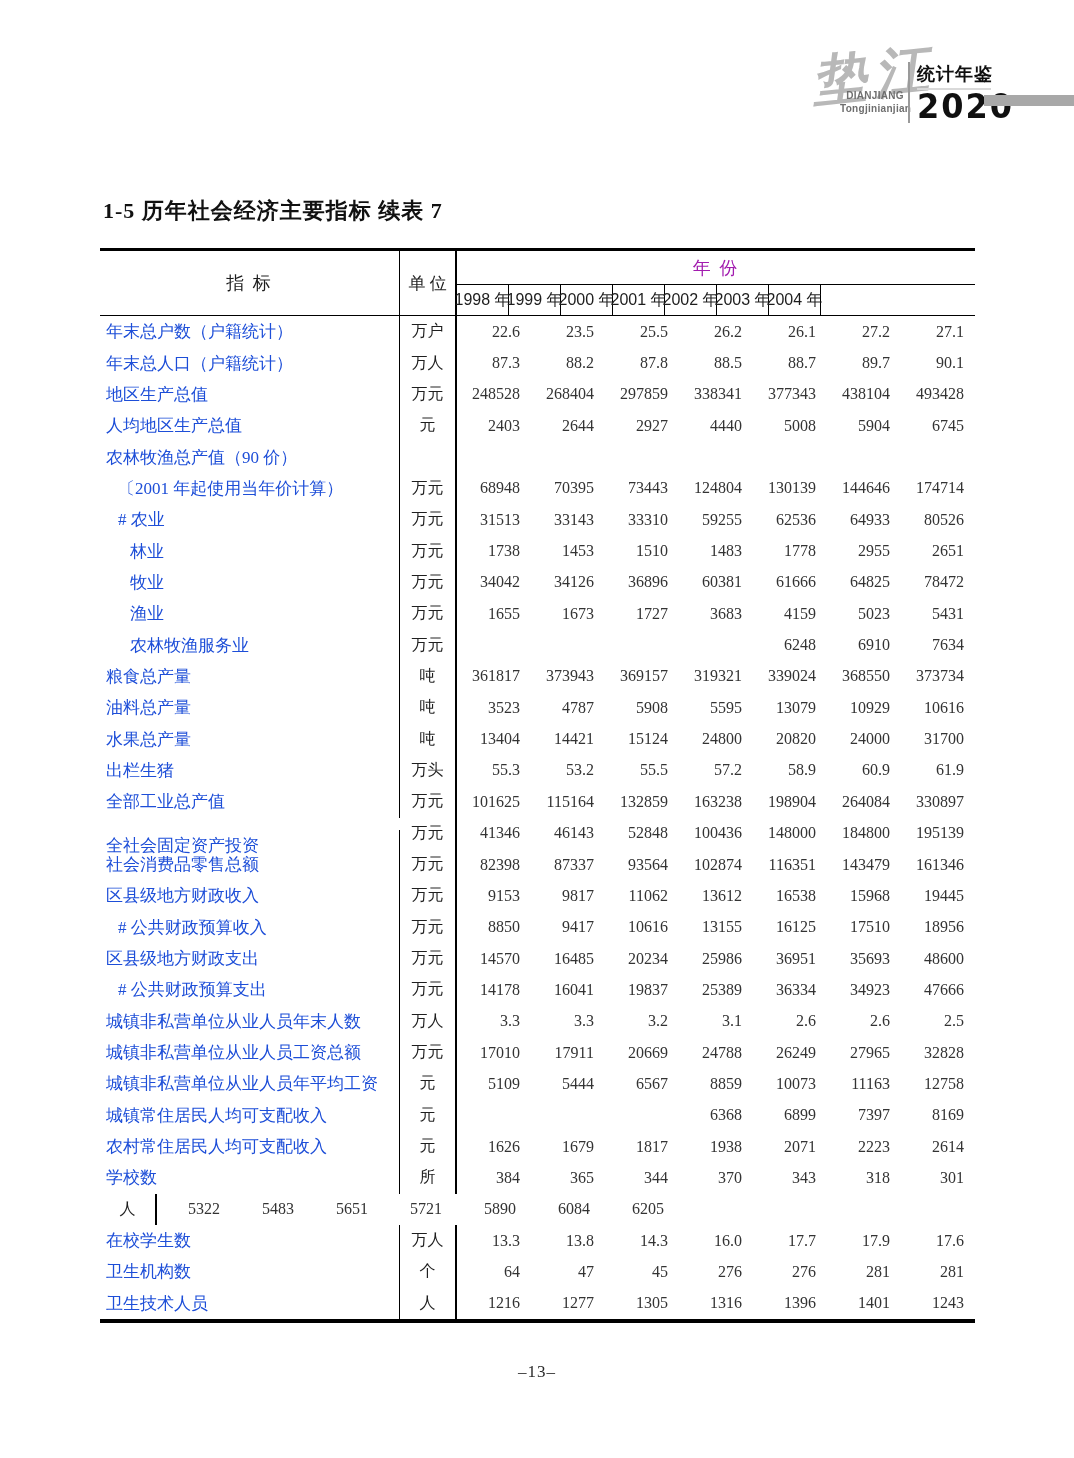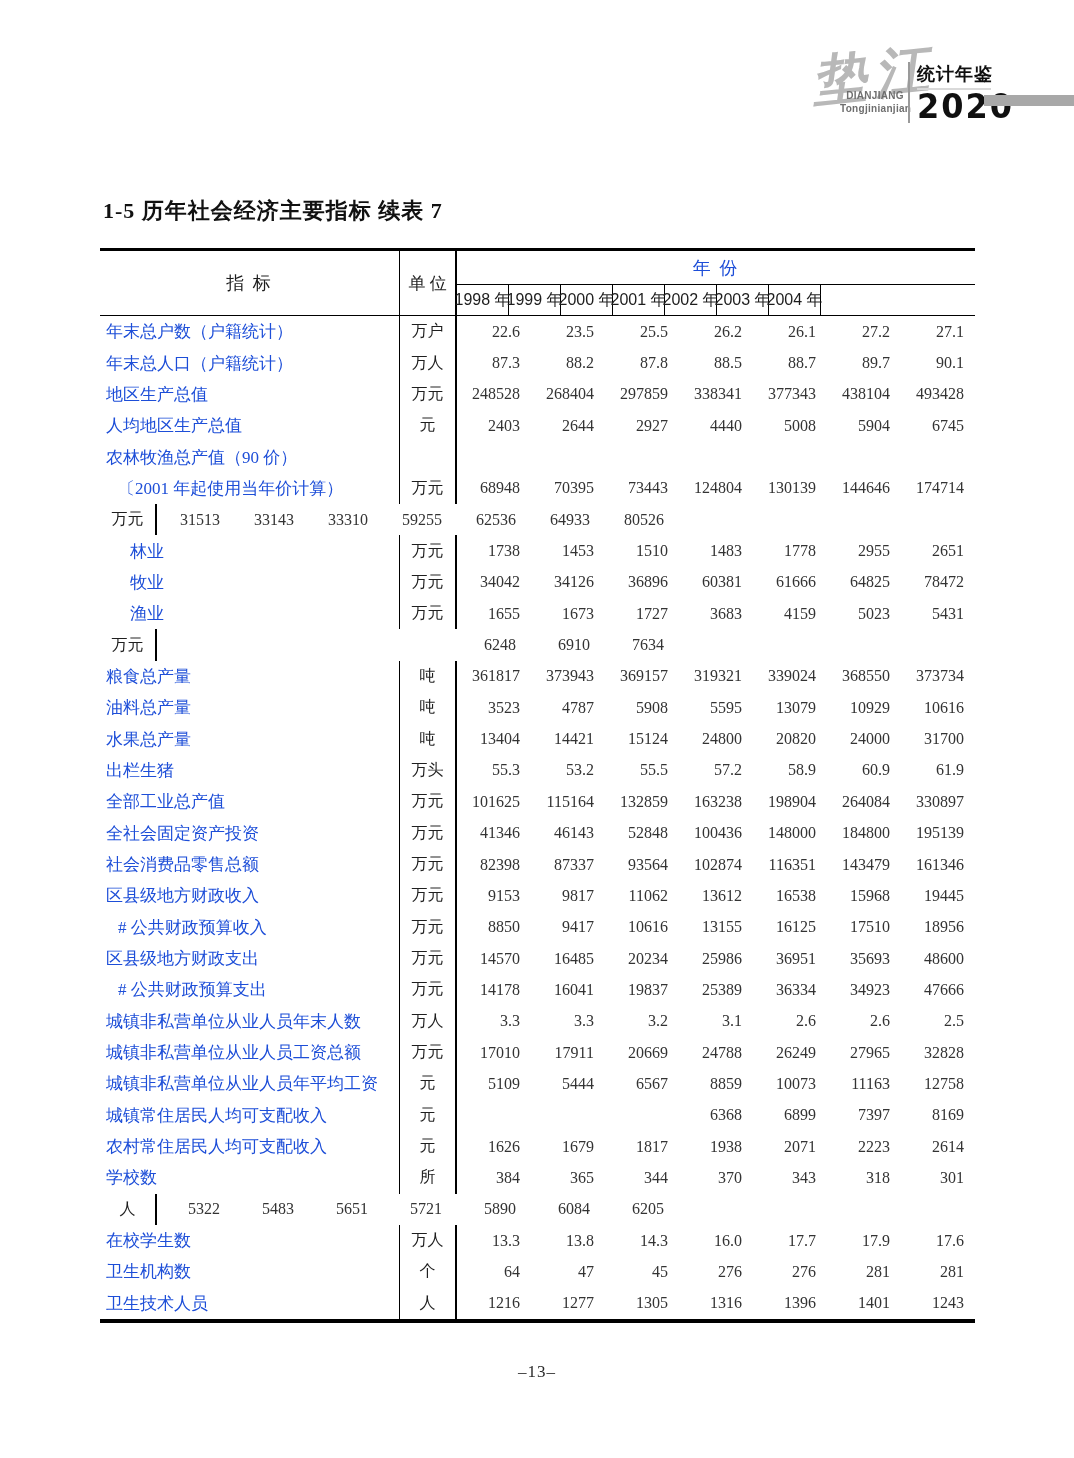--- a/index.html
+++ b/index.html
@@ -60,21 +60,21 @@
   }
   .th-unit {
     width:57px; border-right:2px solid #000;
     display:flex; align-items:center; justify-content:center;
     font-size:17px; color:#1d1d1d;
   }
   .th-years { flex:1; display:flex; flex-direction:column; }
   .th-yeargroup {
     height:34px; border-bottom:1px solid #000;
     display:flex; align-items:center; justify-content:center;
-    font-size:18px; color:#1d4ed8; letter-spacing:2px;
+    font-size:18px; color:#a21caf; letter-spacing:2px;
   }
   .th-yearrow { flex:1; display:flex; }
   .th-year {
     width:52px; border-right:1px solid #000;
     display:flex; align-items:center; justify-content:center;
     font-size:16px; color:#1d1d1d;
     font-family:"Liberation Sans", sans-serif; white-space:nowrap;
   }
 
   .tbody .row { display:flex; height:31.35px; }
@@ -198,20 +198,21 @@
     <div class="cell-unit">万元</div>
   <div class="cell-val">68948</div>
           <div class="cell-val">70395</div>
           <div class="cell-val">73443</div>
           <div class="cell-val">124804</div>
           <div class="cell-val">130139</div>
           <div class="cell-val">144646</div>
           <div class="cell-val">174714</div>
         </div>
         <div class="row">
+    <div class="cell-indicator" style="padding-left: 18px;"># 农业</div>
     <div class="cell-unit">万元</div>
   <div class="cell-val">31513</div>
           <div class="cell-val">33143</div>
           <div class="cell-val">33310</div>
           <div class="cell-val">59255</div>
           <div class="cell-val">62536</div>
           <div class="cell-val">64933</div>
           <div class="cell-val">80526</div>
         </div>
         <div class="row">
@@ -241,20 +242,21 @@
     <div class="cell-unit">万元</div>
   <div class="cell-val">1655</div>
           <div class="cell-val">1673</div>
           <div class="cell-val">1727</div>
           <div class="cell-val">3683</div>
           <div class="cell-val">4159</div>
           <div class="cell-val">5023</div>
           <div class="cell-val">5431</div>
         </div>
         <div class="row">
+    <div class="cell-indicator" style="padding-left: 30px;">农林牧渔服务业</div>
     <div class="cell-unit">万元</div>
   <div class="cell-val"></div>
           <div class="cell-val"></div>
           <div class="cell-val"></div>
           <div class="cell-val"></div>
           <div class="cell-val">6248</div>
           <div class="cell-val">6910</div>
           <div class="cell-val">7634</div>
         </div>
         <div class="row">
@@ -306,21 +308,21 @@
     <div class="cell-unit">万元</div>
   <div class="cell-val">101625</div>
           <div class="cell-val">115164</div>
           <div class="cell-val">132859</div>
           <div class="cell-val">163238</div>
           <div class="cell-val">198904</div>
           <div class="cell-val">264084</div>
           <div class="cell-val">330897</div>
         </div>
         <div class="row">
-    <div class="cell-indicator" style="padding-left: 6px;">全社会固定资产投资</div>
+    <div class="cell-indicator" style="padding-left: 6px; margin-top: 12px;">全社会固定资产投资</div>
     <div class="cell-unit">万元</div>
   <div class="cell-val">41346</div>
           <div class="cell-val">46143</div>
           <div class="cell-val">52848</div>
           <div class="cell-val">100436</div>
           <div class="cell-val">148000</div>
           <div class="cell-val">184800</div>
           <div class="cell-val">195139</div>
         </div>
         <div class="row">

